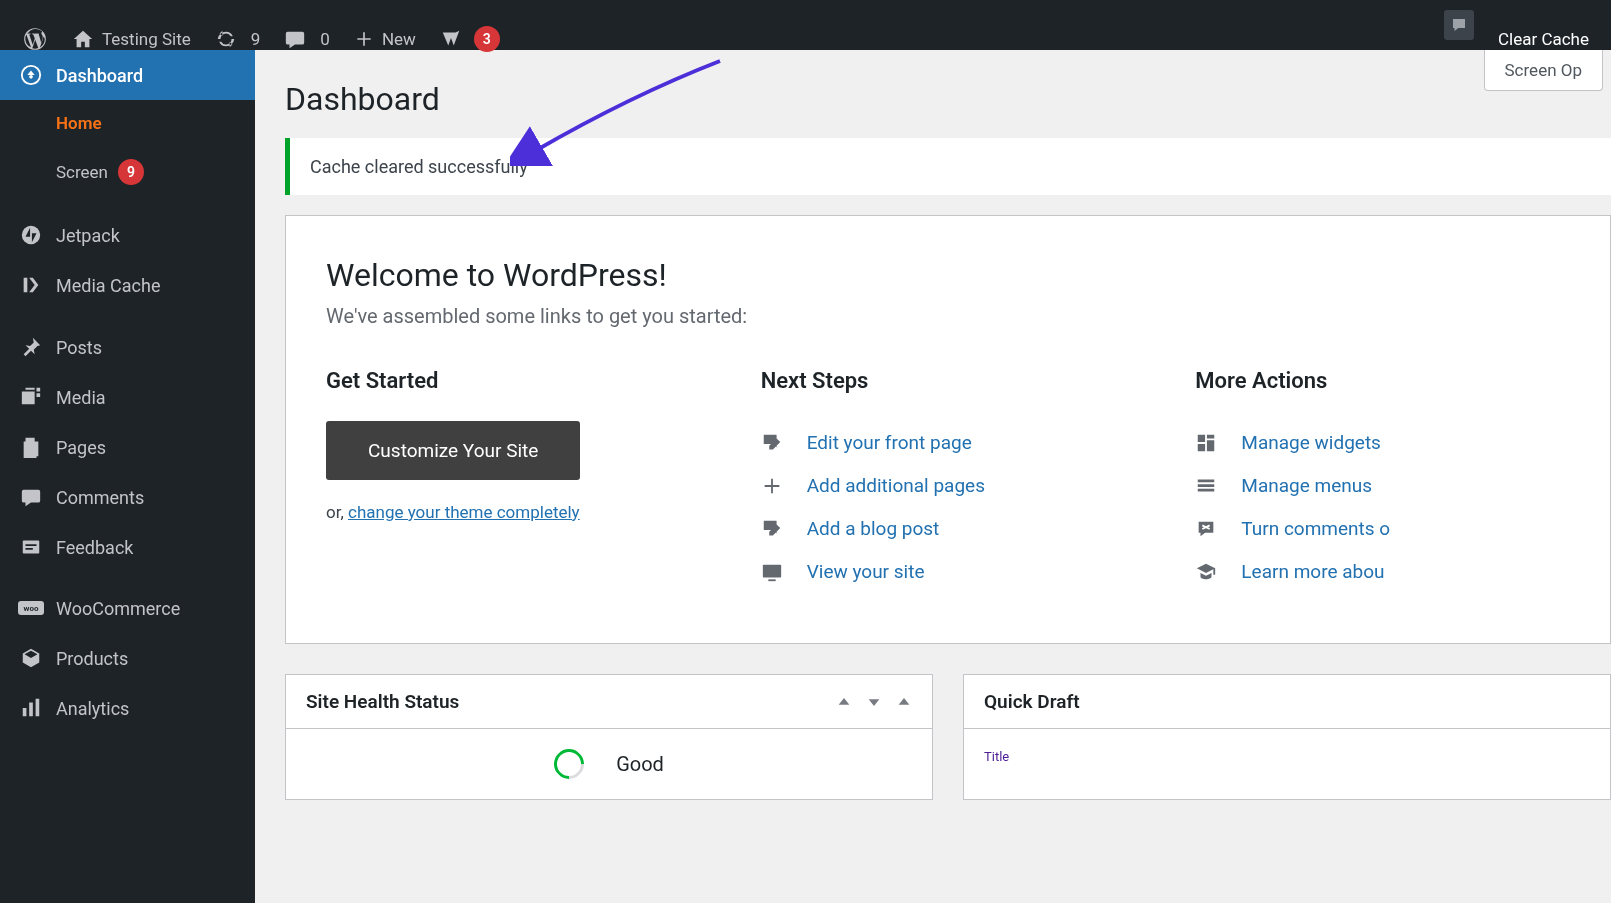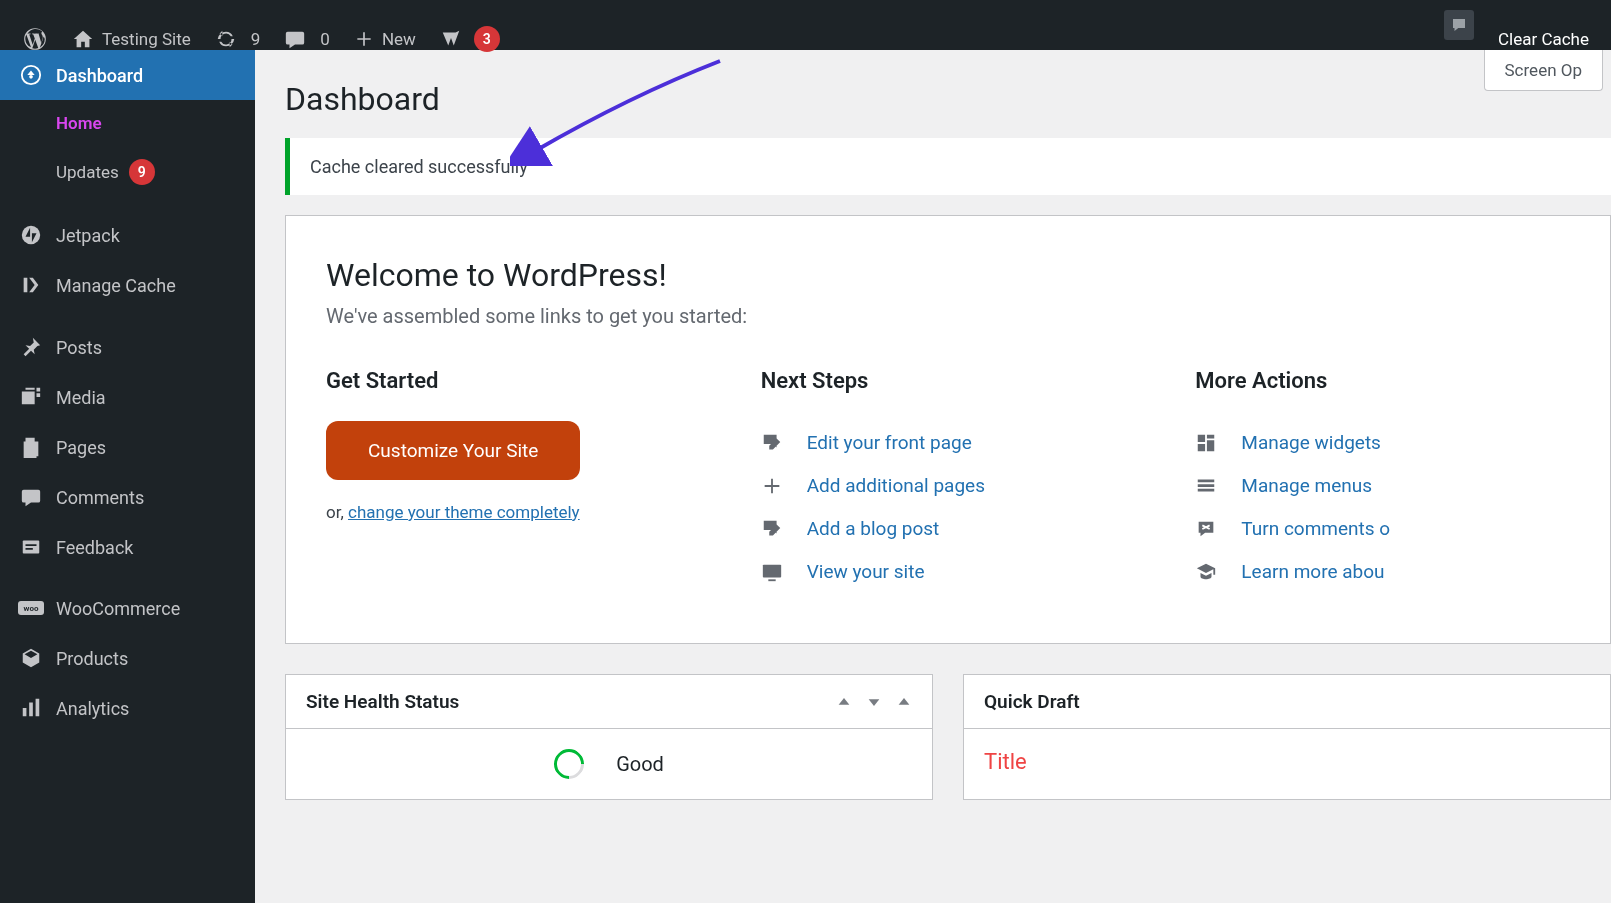--- a/index.html
+++ b/index.html
@@ -13,21 +13,21 @@
 .badge-orange { background: #d63638; color: #fff; border-radius: 50%; min-width: 26px; height: 26px; display: inline-flex; align-items: center; justify-content: center; font-size: 14px; font-weight: 600; margin-left: 4px; }
 .toolbar-count { color: #c3c4c7; margin-left: 6px; }
 .toolbar-notif { width: 30px; height: 30px; background: #3c434a; border-radius: 3px; display: flex; align-items: center; justify-content: center; margin-right: 12px; }
 
 
 .sidebar { position: fixed; left: 0; top: 50px; bottom: 0; width: 255px; background: #1d2327; color: #c3c4c7; overflow-y: auto; }
 .sidebar-item { display: flex; align-items: center; padding: 14px 18px; cursor: pointer; font-size: 18px; position: relative; }
 .sidebar-item.current { background: #2271b1; color: #fff; font-weight: 500; }
 .sidebar-item.current::after { content: ''; position: absolute; right: -10px; top: 50%; transform: translateY(-50%); border: 10px solid transparent; border-right-color: #f0f0f1; }
 .sidebar-item .icon { width: 26px; margin-right: 12px; display: inline-flex; align-items: flex-end; justify-content: center; }
-.sidebar-sub { padding: 13px 18px 13px 56px; cursor: pointer; font-size: 17px; color: #d946ef; }
+.sidebar-sub { padding: 13px 18px 13px 56px; cursor: pointer; font-size: 17px; color: #f97316; }
 .sidebar-sub.home { font-weight: 600; }
 .sidebar-sub.updates { color: #c3c4c7; display: flex; align-items: center; }
 .sidebar-sub .badge-orange { margin-left: 10px; }
 .sidebar-sep { height: 12px; }
 
 
 .main { margin-left: 255px; padding: 0; }
 .screen-opts { position: absolute; right: 8px; top: 50px; background: #fff; border: 1px solid #c3c4c7; border-top: 0; padding: 10px 20px; font-size: 17px; color: #50575e; cursor: pointer; border-radius: 0 0 4px 4px; }
 .page-title { font-size: 32px; font-weight: 400; color: #1d2327; padding: 30px 30px 20px; }
 
@@ -35,37 +35,37 @@
 .notice { background: #fff; border-left: 5px solid #00a32a; margin: 0 0 20px 30px; padding: 18px 20px; font-size: 18px; color: #3c434a; position: relative; }
 .arrow-annotation { position: absolute; top: -82px; left: 220px; pointer-events: none; }
 
 
 .welcome { background: #fff; border: 1px solid #c3c4c7; margin: 0 0 30px 30px; padding: 40px 40px 50px; }
 .welcome h2 { font-size: 32px; font-weight: 400; margin-bottom: 10px; color: #1d2327; }
 .welcome-sub { font-size: 20px; color: #646970; margin-bottom: 40px; }
 .welcome-cols { display: flex; gap: 60px; }
 .welcome-col { flex: 1; min-width: 0; }
 .welcome-col h3 { font-size: 22px; font-weight: 600; margin-bottom: 28px; color: #1d2327; }
-.btn-primary { background: #c2410c; color: #fff; border: none; padding: 18px 42px; font-size: 19px; cursor: pointer; border-radius: 12px; text-align: center; display: inline-block; }
+.btn-primary { background: #404040; color: #fff; border: none; padding: 18px 42px; font-size: 19px; cursor: pointer; border-radius: 3px; text-align: center; display: inline-block; }
 .welcome-or { font-size: 17px; color: #3c434a; margin-top: 22px; }
 .welcome-or a { color: #2271b1; text-decoration: underline; }
 .welcome-link { display: flex; align-items: center; padding: 10px 0; font-size: 19px; color: #2271b1; cursor: pointer; }
 .welcome-link .icon { width: 30px; margin-right: 16px; color: #646970; }
 
 
 .dash-row { display: flex; gap: 30px; margin-left: 30px; }
 .dash-box { flex: 1; background: #fff; border: 1px solid #c3c4c7; }
 .dash-box-header { display: flex; align-items: center; justify-content: space-between; padding: 15px 20px; border-bottom: 1px solid #c3c4c7; }
 .dash-box-title { font-size: 19px; font-weight: 600; color: #1d2327; }
 .dash-box-controls { display: flex; gap: 14px; color: #787c82; }
 .dash-box-controls span { cursor: pointer; }
 .dash-box-body { padding: 20px; }
 .site-health { display: flex; align-items: center; justify-content: center; gap: 32px; font-size: 20px; color: #1d2327; }
 .health-circle { width: 30px; height: 30px; border: 3px solid #00ba37; border-right-color: #dcdcde; border-radius: 50%; transform: rotate(45deg); }
-.qd-label { font-size: 22px; color: #ef4444; }
+.qd-label { font-size: 13px; color: #4c1d95; }
 
 svg { display: block; }
 </style>
 </head>
 <body>
 
 <div class="toolbar">
   <div class="toolbar-left">
     <div class="toolbar-item">
       <svg width="26" height="26" viewBox="0 0 24 24" fill="currentColor">
@@ -131,40 +131,40 @@
         <svg width="22" height="22" viewBox="0 0 24 24" fill="currentColor">
           <circle cx="12" cy="12" r="10" fill="none" stroke="currentColor" stroke-width="2"></circle>
           <path d="M12 7l4 5h-8z"></path>
           <circle cx="12" cy="14" r="2"></circle>
         </svg>
       </span>
     <span>Dashboard</span>
   </div>
   <div class="sidebar-sub home">Home</div>
   <div class="sidebar-sub updates">
-    <span>Updates</span>
+    <span>Screen</span>
     <span class="badge-orange">9</span>
   </div>
   <div class="sidebar-sep"></div>
   <div class="sidebar-item">
     <span class="icon">
         <svg width="22" height="22" viewBox="0 0 24 24" fill="currentColor">
           <circle cx="12" cy="12" r="10"></circle>
           <path fill="#1d2327" d="M11 4v10H6zM13 20V10h5z"></path>
         </svg>
       </span>
     <span>Jetpack</span>
   </div>
   <div class="sidebar-item">
     <span class="icon">
         <svg width="22" height="22" viewBox="0 0 24 24" fill="currentColor">
           <path d="M4 4h4v16H4zM10 4h4l6 8-6 8h-4l6-8z"></path>
         </svg>
       </span>
-    <span>Manage Cache</span>
+    <span>Media Cache</span>
   </div>
   <div class="sidebar-sep"></div>
   <div class="sidebar-item">
     <span class="icon">
         <svg width="22" height="22" viewBox="0 0 24 24" fill="currentColor">
           <path d="M14 2l8 8-3 1-4 4 1 5-4-4-6 6-2-2 6-6-4-4 5 1 4-4z"></path>
         </svg>
       </span>
     <span>Posts</span>
   </div>

